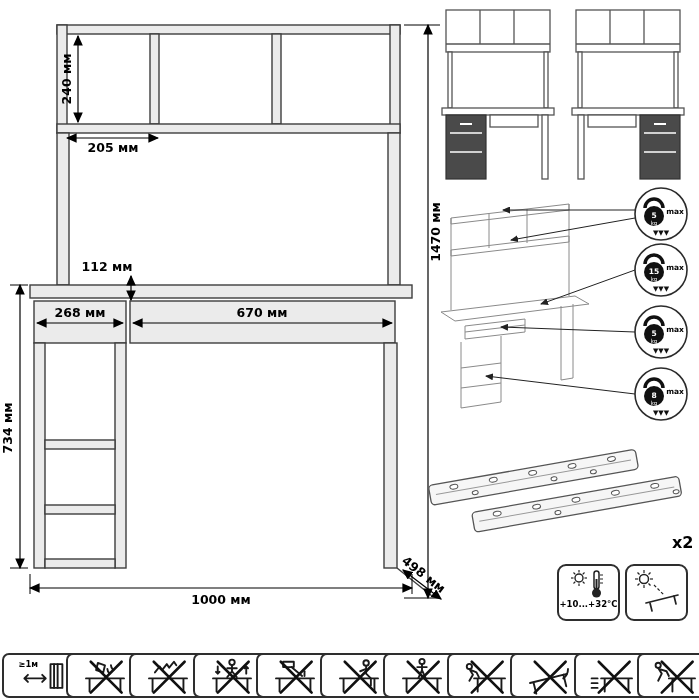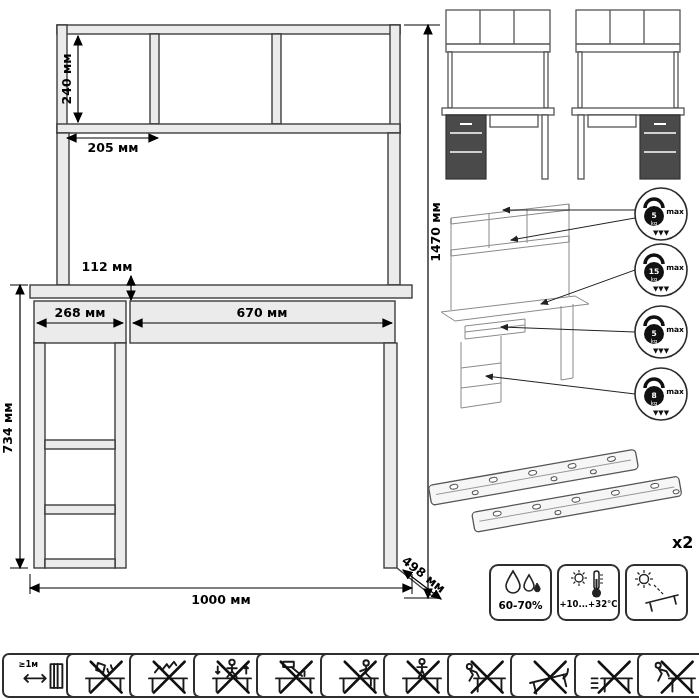--- a/index.html
+++ b/index.html
@@ -239,28 +239,20 @@
         <ellipse cx="105" cy="5.5" rx="4" ry="2.3" fill="#fff" stroke="#555"></ellipse>
         <ellipse cx="145" cy="5.5" rx="4" ry="2.3" fill="#fff" stroke="#555"></ellipse>
         <ellipse cx="185" cy="5.5" rx="4" ry="2.3" fill="#fff" stroke="#555"></ellipse>
         <ellipse cx="85" cy="15" rx="3" ry="2" fill="#fff" stroke="#555"></ellipse>
         <ellipse cx="205" cy="15" rx="3" ry="2" fill="#fff" stroke="#555"></ellipse>
       </g>
     </g>
     <text x="248" y="112" font-size="16" font-weight="bold" fill="#000">x2</text>
   </svg>
 
-  <div class="spec-box" style="left:489px;top:564px">
-    <svg width="44" height="30" viewBox="0 0 44 30">
-      <path d="M14,2 C10,9 7,13 7,17 a7,7 0 0 0 14,0 C21,13 18,9 14,2 z" fill="#fff" stroke="#222" stroke-width="1.6"></path>
-      <path d="M30,6 C27,11 25,14 25,17 a5,5 0 0 0 10,0 C35,14 33,11 30,6 z" fill="#fff" stroke="#222" stroke-width="1.6"></path>
-      <path d="M38,14 C36.5,17 35.5,18.5 35.5,20 a2.8,2.8 0 0 0 5.6,0 C41.1,18.5 40,17 38,14 z" fill="#222" stroke="#222" stroke-width="1"></path>
-    </svg>
-    <span class="spec-label">60-70%</span>
-  </div>
 
   <div class="spec-box" style="left:557px;top:564px">
     <svg width="44" height="30" viewBox="0 0 44 30">
       <circle cx="12" cy="9" r="4" fill="none" stroke="#222" stroke-width="1.4"></circle>
       <g stroke="#222" stroke-width="1.2">
         <line x1="12" y1="1" x2="12" y2="3.5"></line>
           <line x1="12" y1="14.5" x2="12" y2="17"></line>
         <line x1="4" y1="9" x2="6.5" y2="9"></line>
           <line x1="17.5" y1="9" x2="20" y2="9"></line>
         <line x1="6.5" y1="3.5" x2="8.3" y2="5.3"></line>

